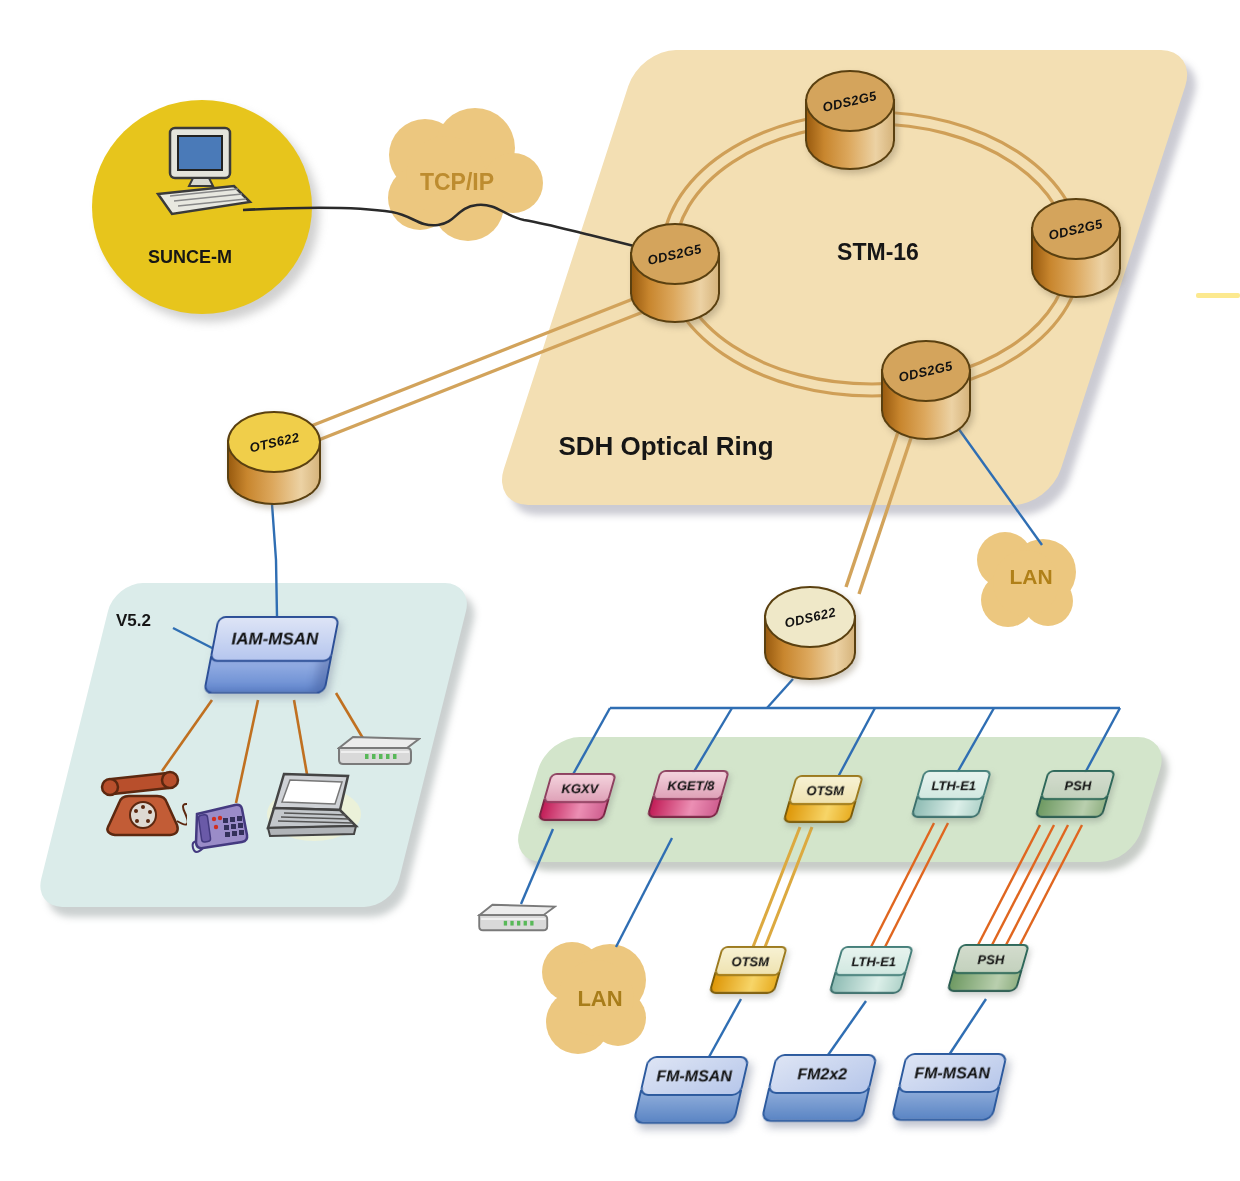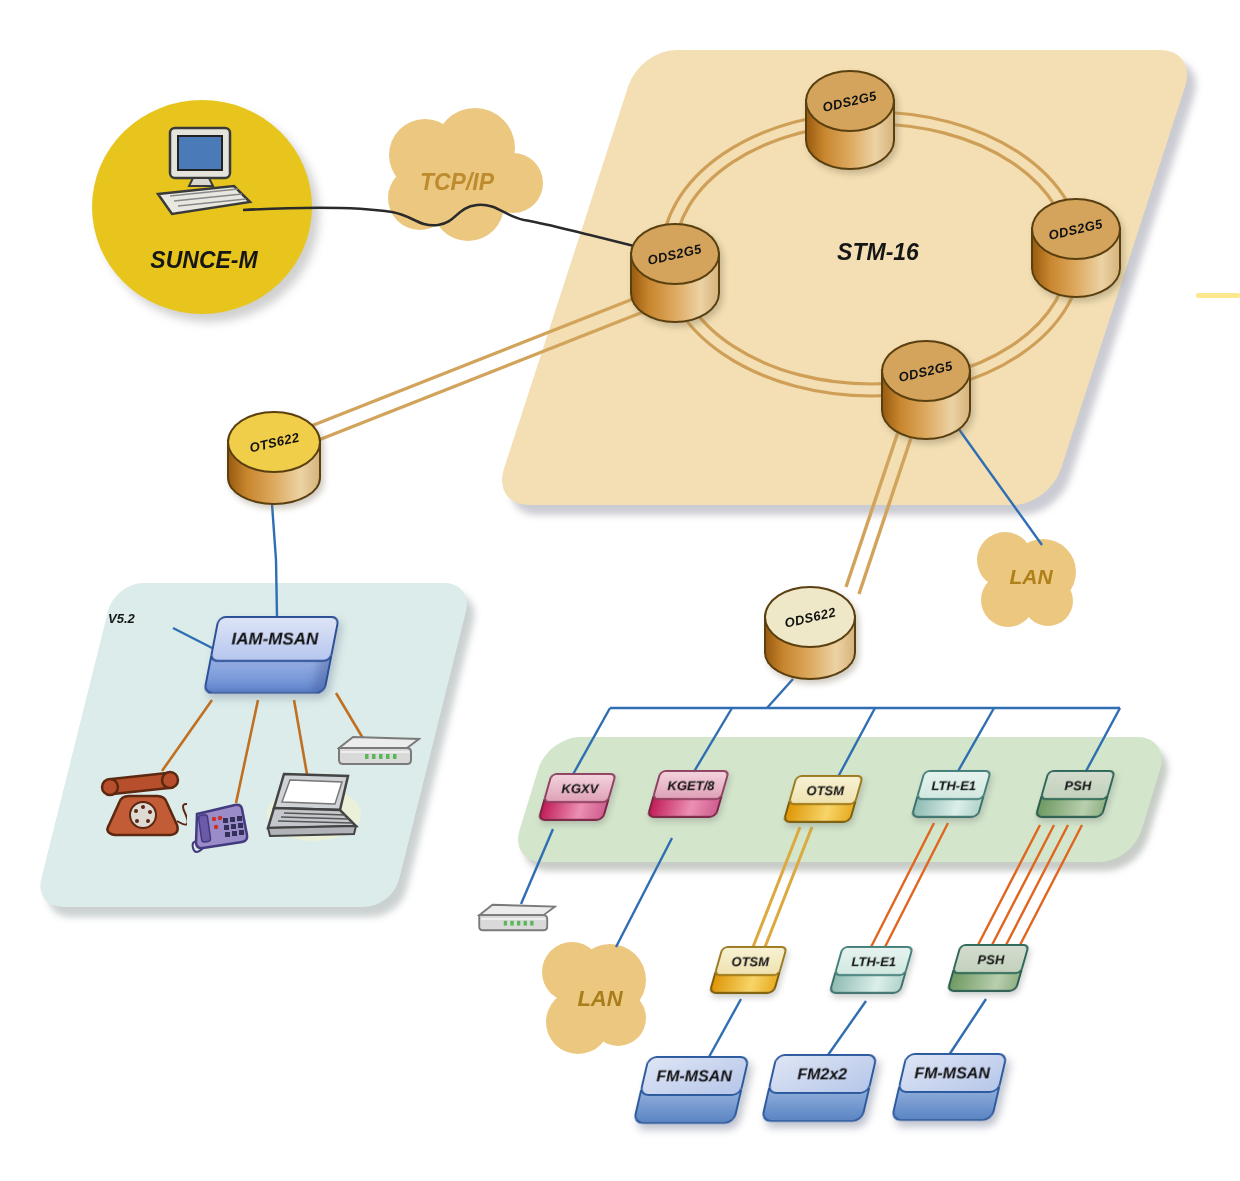--- a/index.html
+++ b/index.html
@@ -24,21 +24,21 @@
     background:#d3e5cb;transform:skewX(-17deg);transform-origin:top left;
     box-shadow:9px 9px 6px rgba(145,155,145,.5);
   }
   .sun-circle{
     position:absolute;z-index:1;left:92px;top:100px;width:220px;height:214px;border-radius:50%;
     background:#e7c51c;box-shadow:7px 8px 10px rgba(150,150,150,.45);
   }
   
   .wires{position:absolute;left:0;top:0;z-index:2;pointer-events:none;}
   
-  .lbl{position:absolute;z-index:4;font-style:italic;font-weight:bold;color:#161616;white-space:nowrap;}
+  .lbl{position:absolute;z-index:4;font-weight:bold;color:#161616;white-space:nowrap;}
   .lbl--center{transform:translateX(-50%);}
   
   .cyl{position:absolute;z-index:3;filter:drop-shadow(3px 4px 3px rgba(120,105,80,.35));}
   .cyl-side{
     position:absolute;left:0;right:0;top:29px;bottom:0;
     border:2px solid #5a4010;border-top:none;
     border-radius:0 0 50% 50% / 0 0 42% 42%;
     background:linear-gradient(90deg,#9a5c10 0%,#c8862e 20%,#dca75c 48%,#ecd2a4 80%,#d6b47c 100%);
   }
   .cyl-top{
@@ -375,20 +375,21 @@
     <line x1="4" y1="19" x2="72" y2="19" stroke="#f6f6f6" stroke-width="1.5"></line>
     <g fill="#58b858">
         <rect x="28" y="21" width="3.5" height="5"></rect>
         <rect x="35" y="21" width="3.5" height="5"></rect>
       <rect x="42" y="21" width="3.5" height="5"></rect>
         <rect x="49" y="21" width="3.5" height="5"></rect>
         <rect x="56" y="21" width="3.5" height="5"></rect>
       </g>
   </svg>
 
-  <div class="lbl lbl--center" style="left:204px;top:247px;font-size:23px">SUNCE-M</div>
+  <div class="lbl lbl--center" style="left:190px;top:247px;font-size:18px">SUNCE-M</div>
   <div class="lbl lbl--center" style="left:457px;top:169px;font-size:23px;color:#bd8c2f">TCP/IP</div>
   <div class="lbl lbl--center" style="left:878px;top:239px;font-size:23px">STM-16</div>
+  <div class="lbl lbl--center" style="left:666px;top:431px;font-size:26px">SDH Optical Ring</div>
   <div class="lbl lbl--center" style="left:1031px;top:565px;font-size:21px;color:#b08018">LAN</div>
   <div class="lbl lbl--center" style="left:600px;top:986px;font-size:22px;color:#a87d1a">LAN</div>
-  <div class="lbl" style="left:108px;top:611px;font-size:13px">V5.2</div>
+  <div class="lbl" style="left:116px;top:611px;font-size:17px">V5.2</div>
 
 </div>
 
 </body></html>

